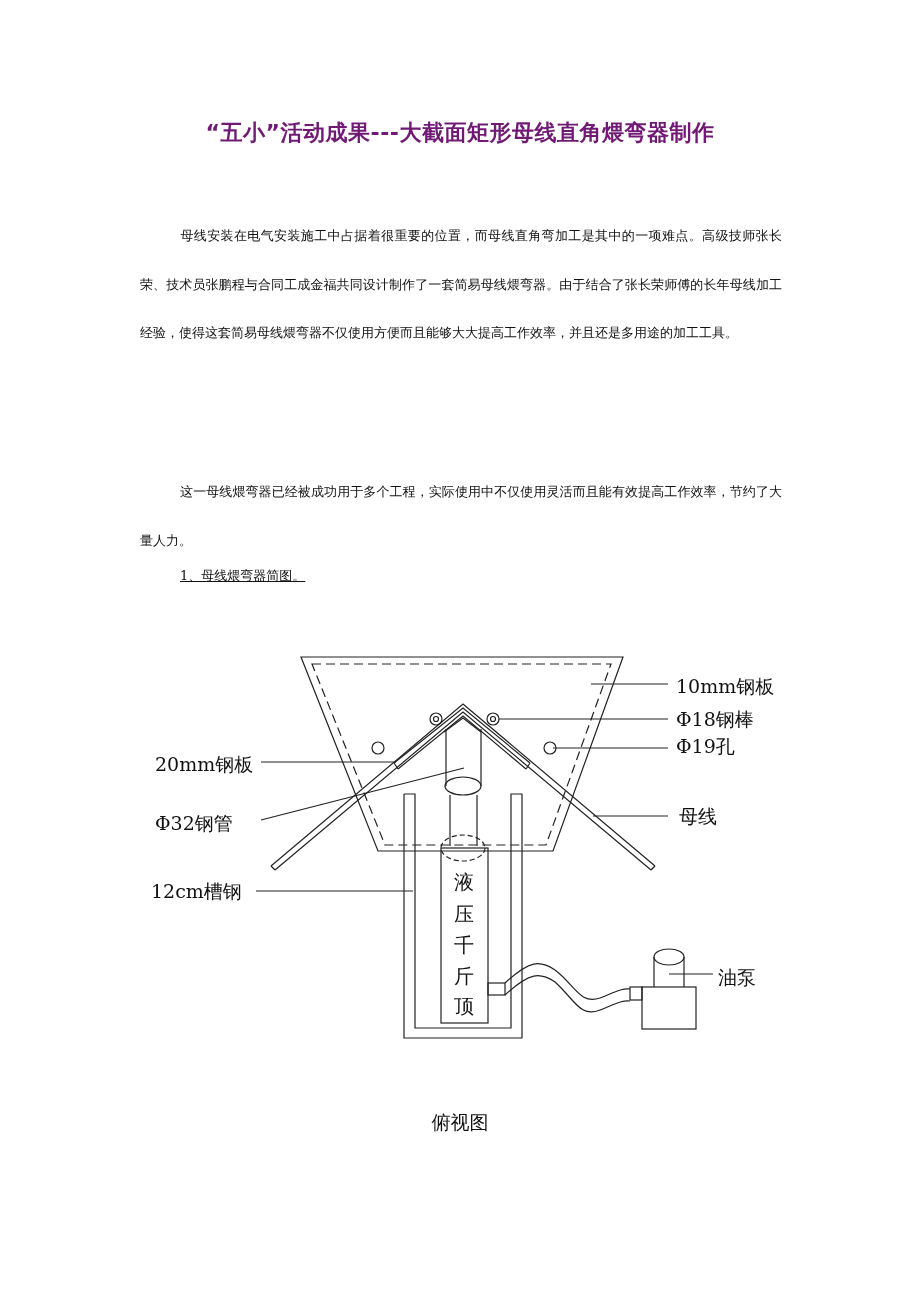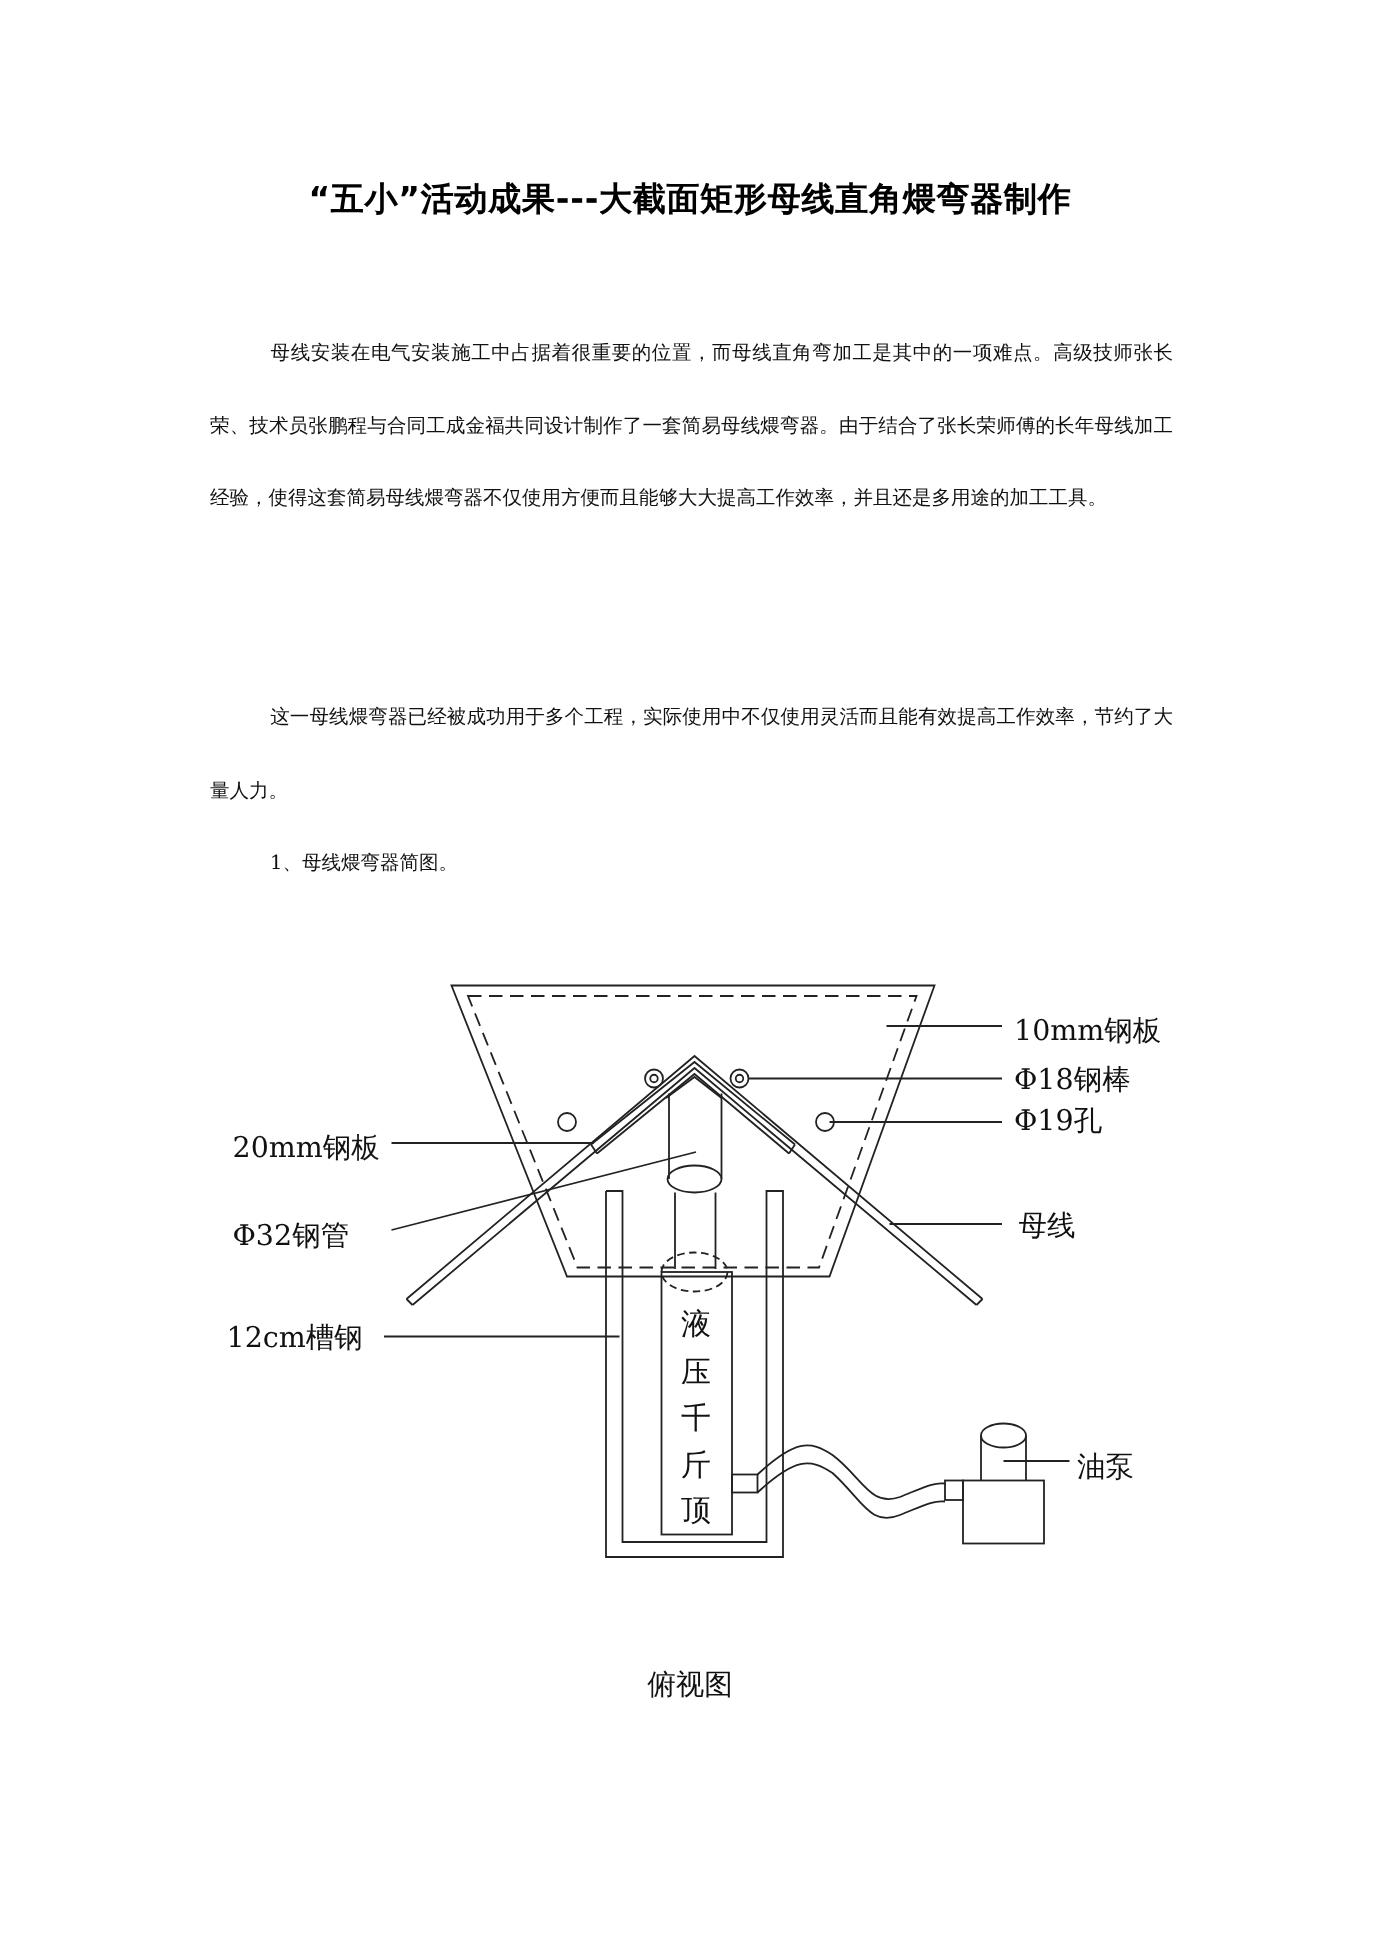--- a/index.html
+++ b/index.html
@@ -1,26 +1,26 @@
 <!DOCTYPE html>
 <html><head>
 <meta charset="utf-8">
 <style>
   html, body { margin: 0; padding: 0; background: #ffffff; }
   body { width: 920px; height: 1302px; position: relative; overflow: hidden;
          font-family: "DejaVu Serif", "Liberation Serif", serif; color: #111; }
   .title { position: absolute; left: 0; width: 920px; top: 118px; text-align: center;
            font-family: "DejaVu Sans", "Liberation Sans", sans-serif; font-weight: bold;
-           font-size: 22px; letter-spacing: 0.5px; color: #000000; }
+           font-size: 22px; letter-spacing: 0.5px; color: #701a75; }
   .para { position: absolute; left: 140px; width: 642px; font-size: 13px;
           line-height: 48.5px; text-align: justify; text-align-last: left; margin: 0; }
   .para .ind { display: inline-block; width: 40px; }
   #p1 { top: 212px; }
-  #p2 { top: 455px; }
-  #p3 { top: 552px; }
+  #p2 { top: 468px; }
+  #p3 { top: 552px; text-decoration: underline; }
   .fig { position: absolute; left: 0; top: 0; width: 920px; height: 1302px; pointer-events: none; }
   .fig text { font-family: "DejaVu Serif", "Liberation Serif", serif; fill: #111; }
   .caption { position: absolute; left: 0; width: 920px; top: 1110px; text-align: center; font-size: 19px; }
 </style>
 </head>
 <body>
 
 <div class="title">“五小”活动成果---大截面矩形母线直角煨弯器制作</div>
 
 <p class="para" id="p1"><span class="ind"></span><span>母线安装在电气安装施工中占据着很重要的位置，而母线直角弯加工是其中的一项难点。高级技师张长荣、技术员张鹏程与合同工成金福共同设计制作了一套简易母线煨弯器。由于结合了张长荣师傅的长年母线加工经验，使得这套简易母线煨弯器不仅使用方便而且能够大大提高工作效率，并且还是多用途的加工工具。</span></p>

